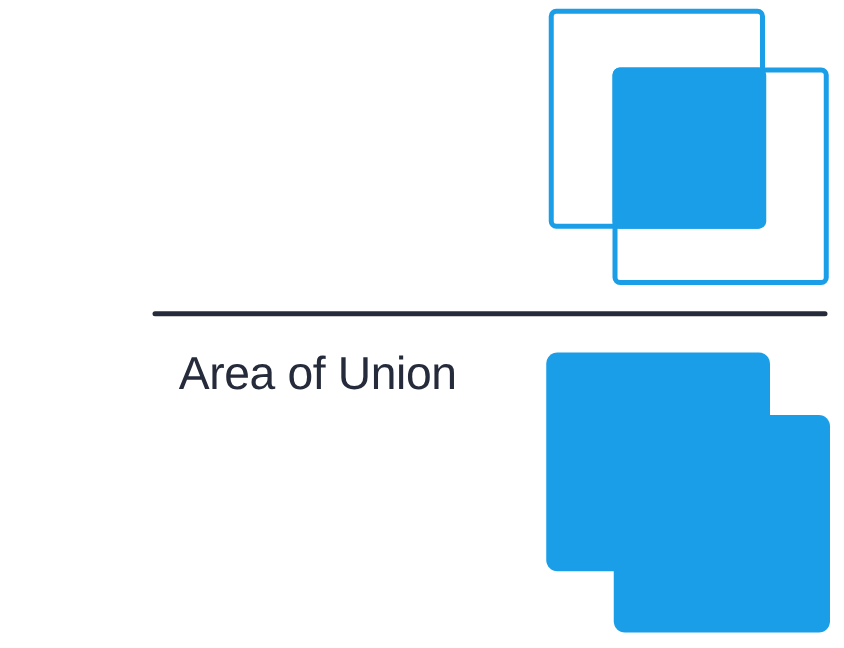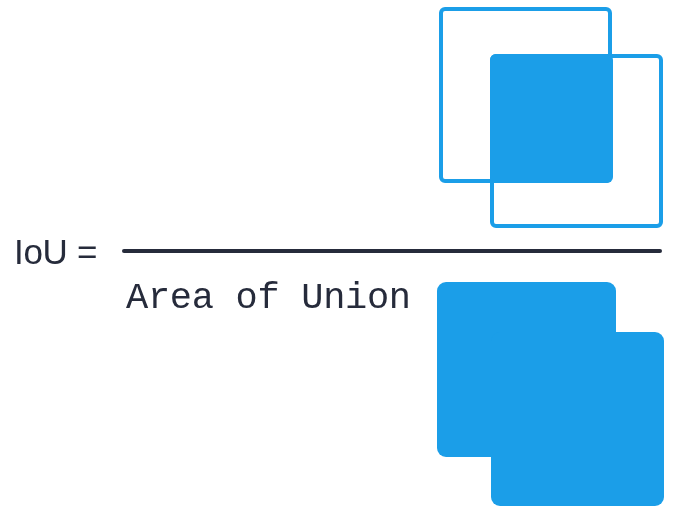--- a/index.html
+++ b/index.html
@@ -31,24 +31,23 @@
     left: 14px;
     top: 234px;
     font-size: 35px;
   }
   .numerator {
     left: 139px;
     top: 192px;
     font-size: 37px;
   }
   .denominator {
-    left: 126px;
+    left: 143px;
     top: 280px;
     font-size: 37px;
-    font-family: Liberation Mono, monospace;
   }
   .fraction-line {
     position: absolute;
     left: 122px;
     top: 249px;
     width: 540px;
     height: 4px;
     background: var(--ink);
     border-radius: 2px;
   }
@@ -98,21 +97,20 @@
     top: 332px;
     width: 173px;
     height: 174px;
   }
 </style>
 </head>
 <body>
 
 <div class="canvas">
 
-  <div class="formula-text lhs">IoU =</div>
 
 
   <div class="fraction-line"></div>
 
   <div class="formula-text denominator">Area of Union</div>
 
   <div>
     <div class="box-outline box-a"></div>
     <div class="box-outline box-b"></div>
     <div class="overlap-fill"></div>

